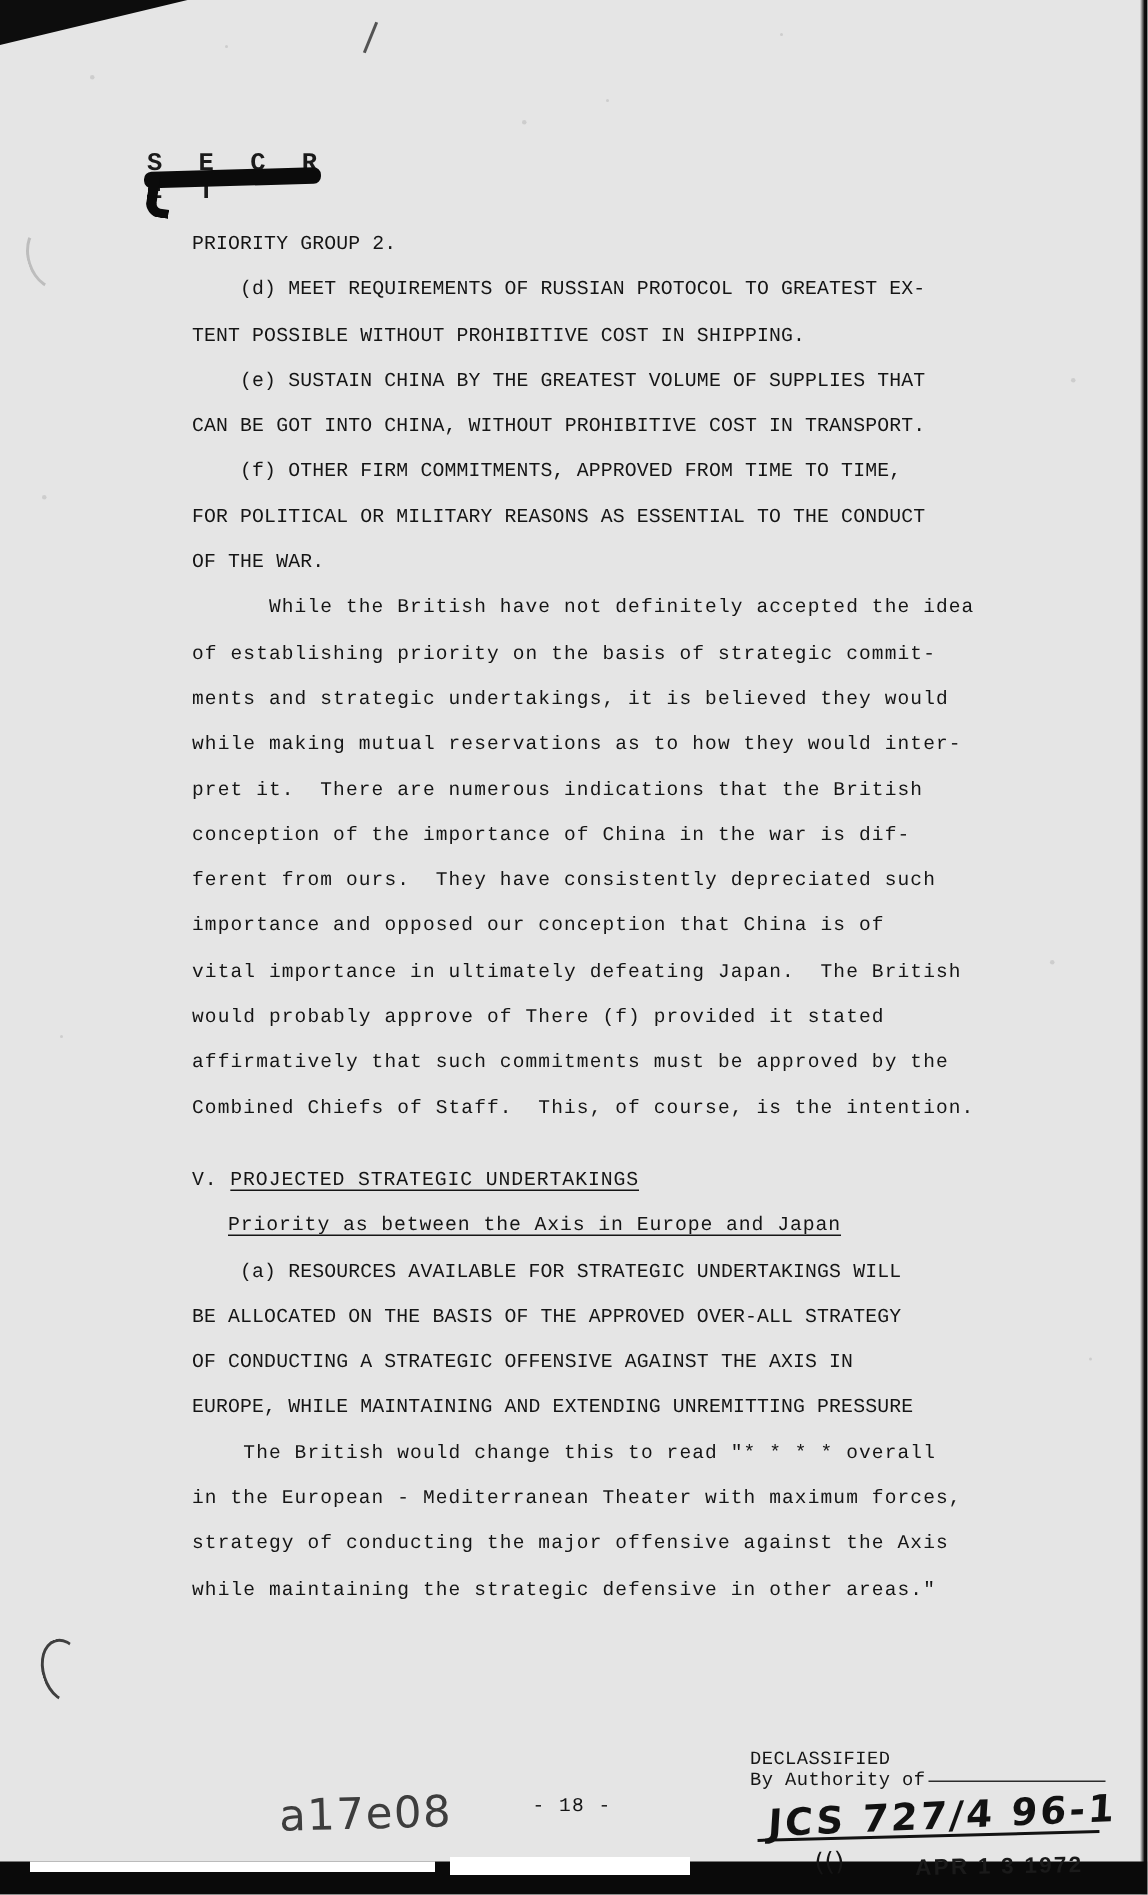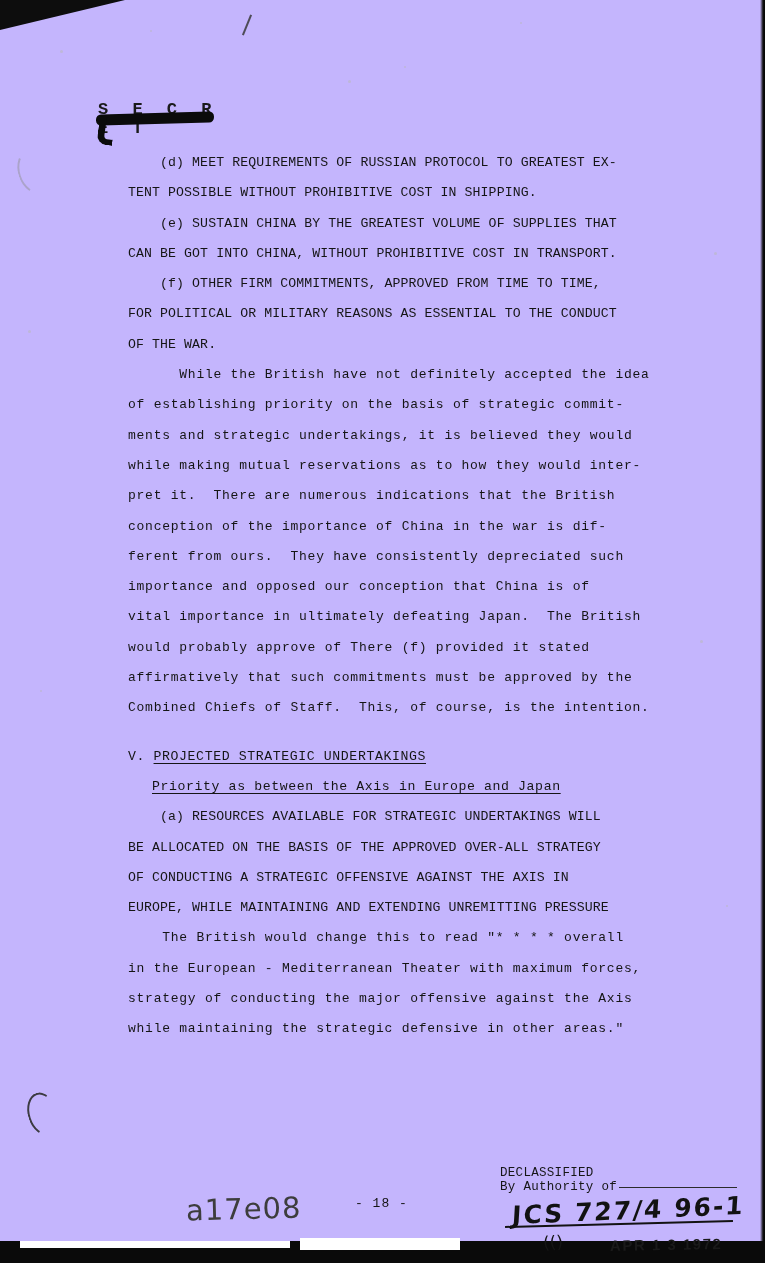--- a/index.html
+++ b/index.html
@@ -6,21 +6,21 @@
   html, body {
     margin: 0;
     padding: 0;
     background: #6b6b6b;
   }
   #page {
     position: relative;
     width: 765px;
     height: 1263px;
     margin: 0 auto;
-    background: #c4b5fd;
+    background: #e5e5e5;
     overflow: hidden;
     font-family: "Liberation Mono", "DejaVu Sans Mono", monospace;
     color: #151515;
   }
 
   
   .scan-edge-top-left {
     position: absolute;
     top: 0; left: 0;
     width: 0; height: 0;
@@ -249,20 +249,21 @@
 
   <div class="classification-header">
     <div class="word">S E C R E T</div>
     <div class="redaction-bar"></div>
     <div class="redaction-hook"></div>
   </div>
 
   <div class="body-text">
 
     <div class="caps">
+      <div class="line">PRIORITY GROUP 2.</div>
       <div class="line">    (d) MEET REQUIREMENTS OF RUSSIAN PROTOCOL TO GREATEST EX-</div>
       <div class="line">TENT POSSIBLE WITHOUT PROHIBITIVE COST IN SHIPPING.</div>
       <div class="line">    (e) SUSTAIN CHINA BY THE GREATEST VOLUME OF SUPPLIES THAT</div>
       <div class="line">CAN BE GOT INTO CHINA, WITHOUT PROHIBITIVE COST IN TRANSPORT.</div>
       <div class="line">    (f) OTHER FIRM COMMITMENTS, APPROVED FROM TIME TO TIME,</div>
       <div class="line">FOR POLITICAL OR MILITARY REASONS AS ESSENTIAL TO THE CONDUCT</div>
       <div class="line">OF THE WAR.</div>
     </div>
 
     <div class="prose">

